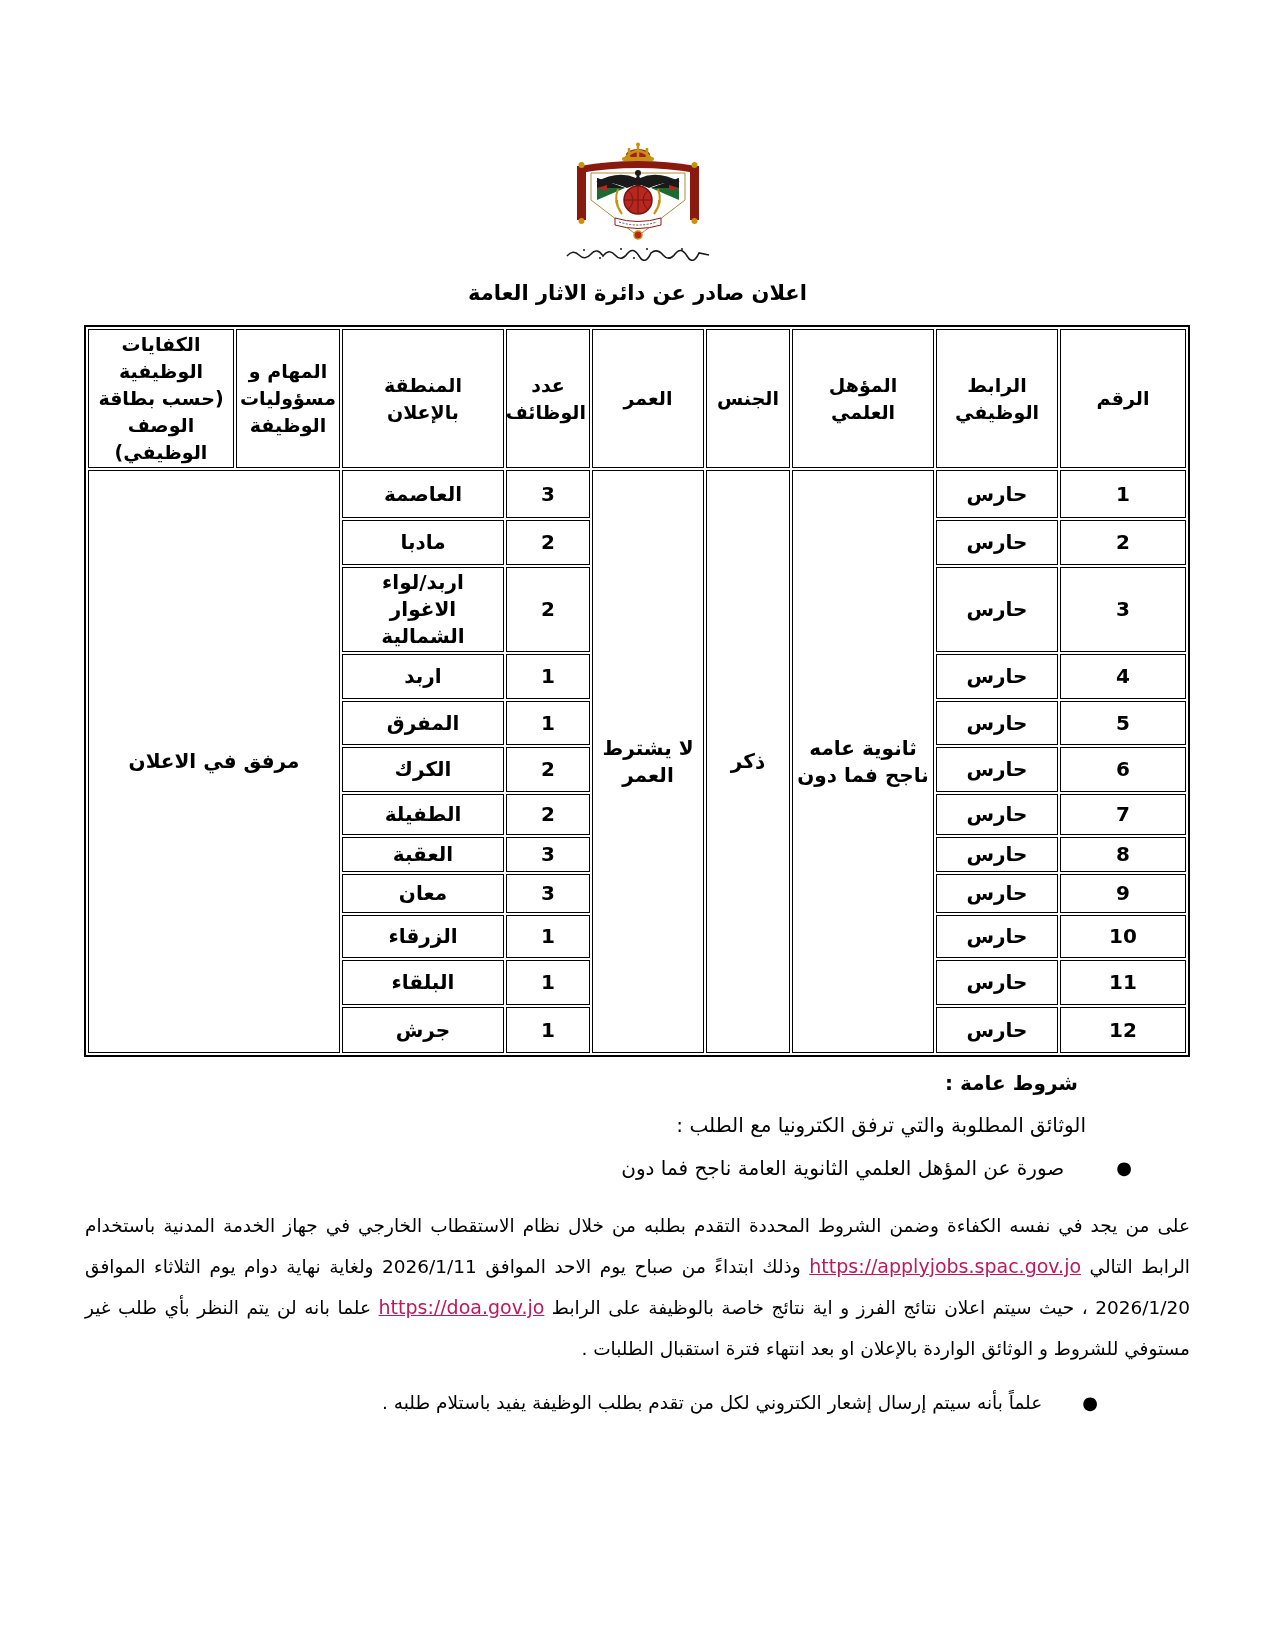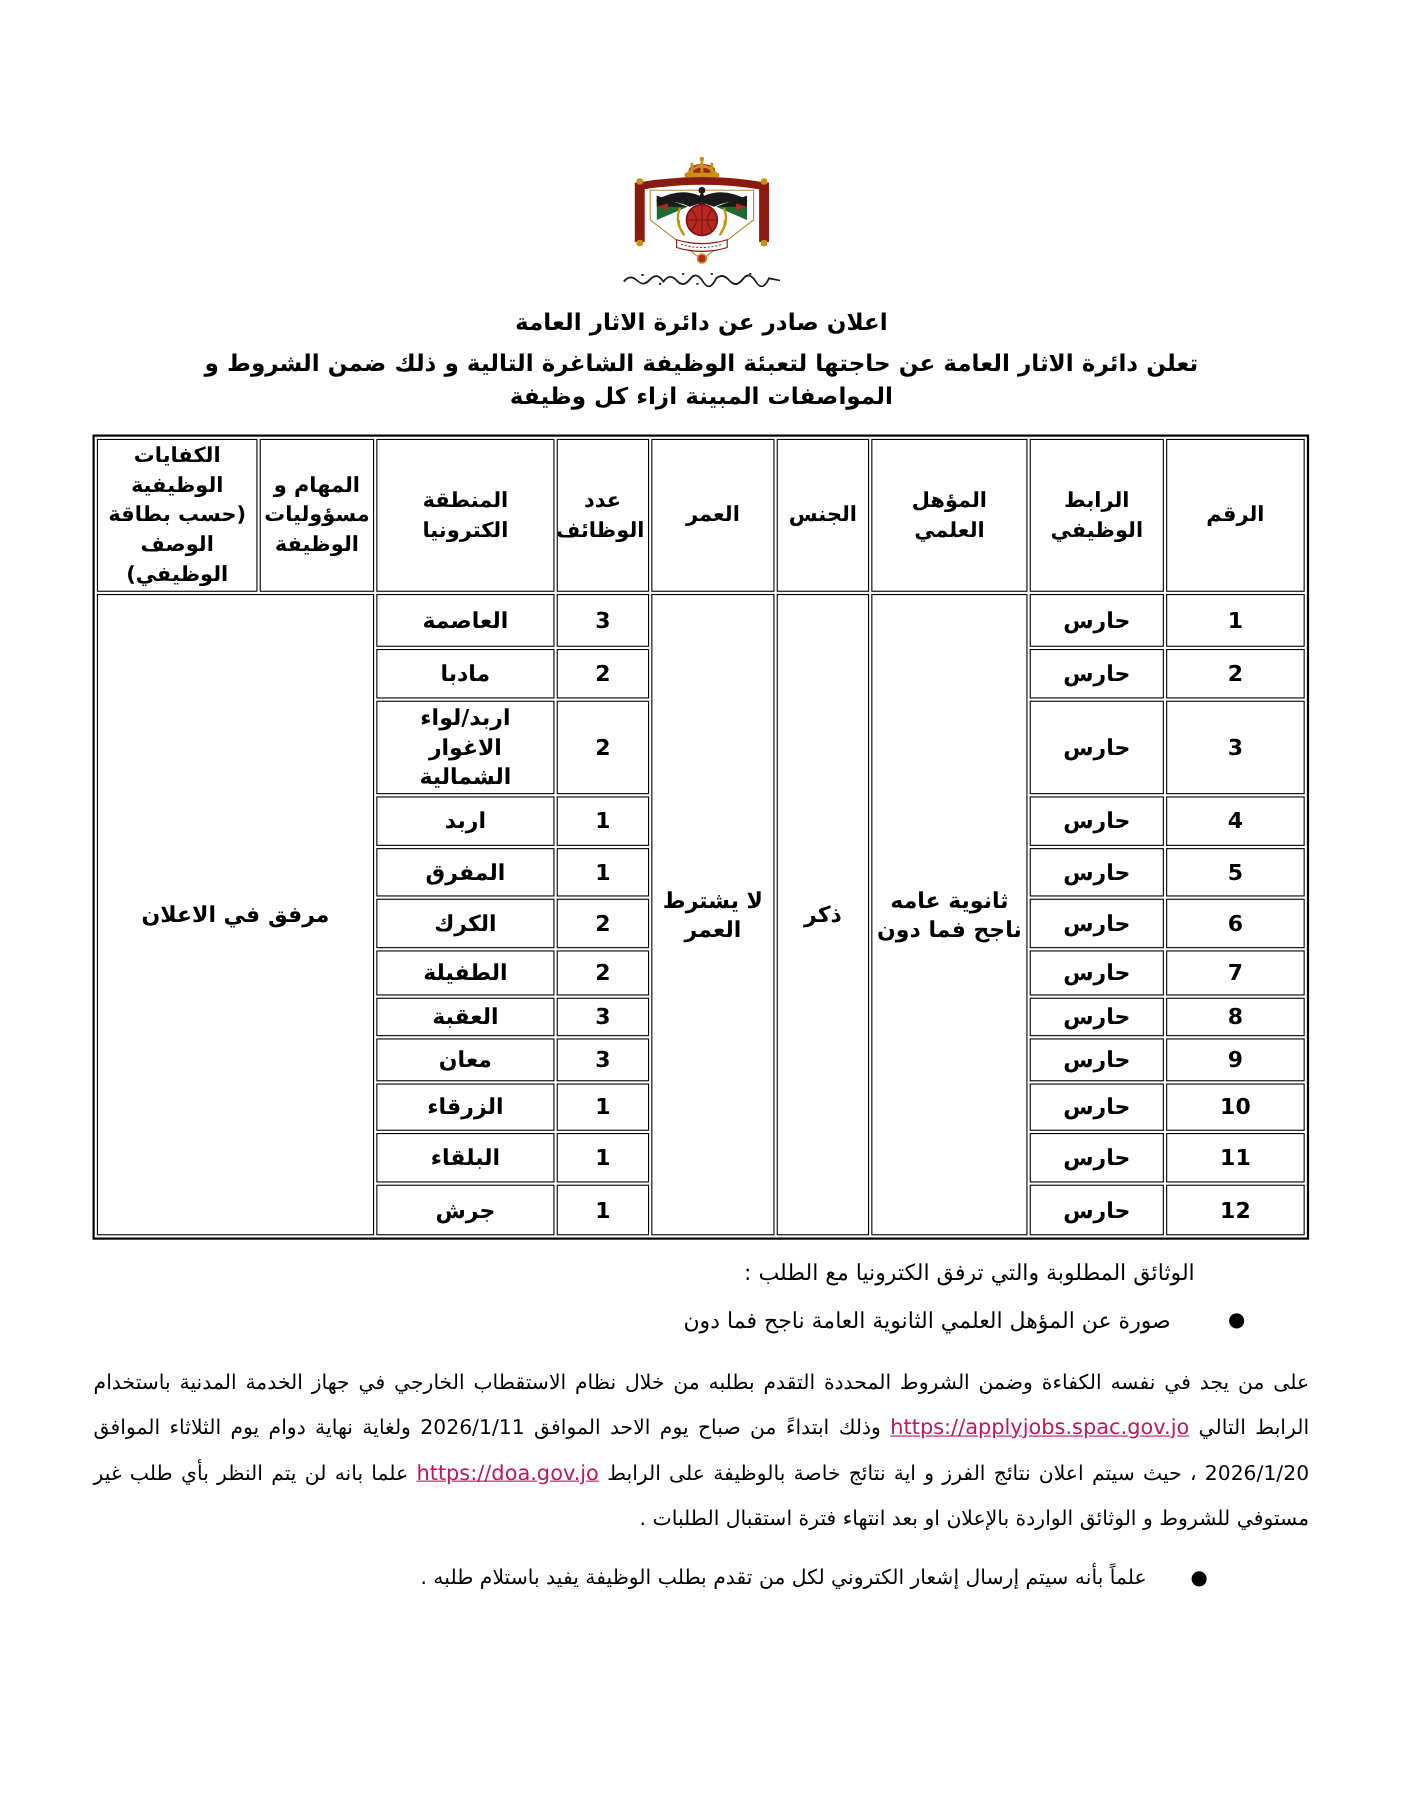--- a/index.html
+++ b/index.html
@@ -101,21 +101,20 @@
 
       <circle cx="75" cy="93" r="4" fill="#b5271f" stroke="#c9920e" stroke-width="1.5"></circle>
     </svg>
     <svg class="calligraphy" width="150" height="16" viewBox="0 0 150 16">
       <path d="M4,11 Q10,4 16,10 T28,9 T40,11 Q46,3 52,10 T64,9 T76,11 T88,8 Q94,3 100,10 T112,9 T124,11 T136,8 L146,10" stroke="#1a1a1a" stroke-width="1.6" fill="none"></path>
       <path d="M20,5 l2,0 M57,4 l2,0 M83,4 l2,0 M118,4 l2,0 M36,13 l2,0 M70,13 l2,0 M105,13 l2,0" stroke="#1a1a1a" stroke-width="1.6" fill="none"></path>
     </svg>
   </div>
 
   <div class="doc-title">اعلان صادر عن دائرة الاثار العامة</div>
-  <div class="doc-intro">تعلن دائرة الاثار العامة عن حاجتها لتعبئة الوظيفة الشاغرة التالية و ذلك ضمن الشروط و المواصفات المبينة ازاء كل وظيفة</div>
 
   <table class="jobs">
     <colgroup>
       <col style="width:126px">
         <col style="width:122px">
         <col style="width:142px">
       <col style="width:84px">
         <col style="width:112px">
         <col style="width:84px">
       <col style="width:162px">
@@ -123,21 +122,21 @@
         <col style="width:146px">
     </colgroup>
     <tbody>
         <tr class="hdr">
       <th>الرقم</th>
       <th>الرابط الوظيفي</th>
       <th>المؤهل العلمي</th>
       <th>الجنس</th>
       <th>العمر</th>
       <th>عدد الوظائف</th>
-      <th>المنطقة الكترونيا</th>
+      <th>المنطقة بالإعلان</th>
       <th>المهام و مسؤوليات الوظيفة</th>
       <th>الكفايات الوظيفية (حسب بطاقة الوصف الوظيفي)</th>
     </tr>
     <tr style="height:48px">
       <td>1</td>
       <td>حارس</td>
       <td rowspan="12">ثانوية عامه ناجح فما دون</td>
       <td rowspan="12">ذكر</td>
       <td rowspan="12">لا يشترط العمر</td>
       <td>3</td>
@@ -206,20 +205,21 @@
     </tr>
     <tr style="height:46px">
       <td>12</td>
       <td>حارس</td>
       <td>1</td>
       <td>جرش</td>
     </tr>
   </tbody>
     </table>
 
+  <div class="terms-heading">شروط عامة :</div>
   <div class="docs-line">الوثائق المطلوبة والتي ترفق الكترونيا مع الطلب :</div>
 
   <div class="bullet-line bullet1">
     <span class="dot">●</span>
     <span class="btxt">صورة عن المؤهل العلمي الثانوية العامة ناجح فما دون</span>
   </div>
 
   <p class="apply-paragraph"><span>على من يجد في نفسه الكفاءة وضمن الشروط المحددة التقدم بطلبه من خلال نظام الاستقطاب الخارجي في جهاز الخدمة المدنية باستخدام الرابط التالي </span><a class="link">https://applyjobs.spac.gov.jo</a><span> وذلك ابتداءً من صباح يوم الاحد الموافق </span><span class="ltr">2026/1/11</span><span> ولغاية نهاية دوام يوم الثلاثاء الموافق </span><span class="ltr">2026/1/20</span><span> ، حيث سيتم اعلان نتائج الفرز و اية نتائج خاصة بالوظيفة على الرابط </span><a class="link">https://doa.gov.jo</a><span> علما بانه لن يتم النظر بأي طلب غير مستوفي للشروط و الوثائق الواردة بالإعلان او بعد انتهاء فترة استقبال الطلبات .</span></p>
 
   <div class="bullet-line bullet2">

